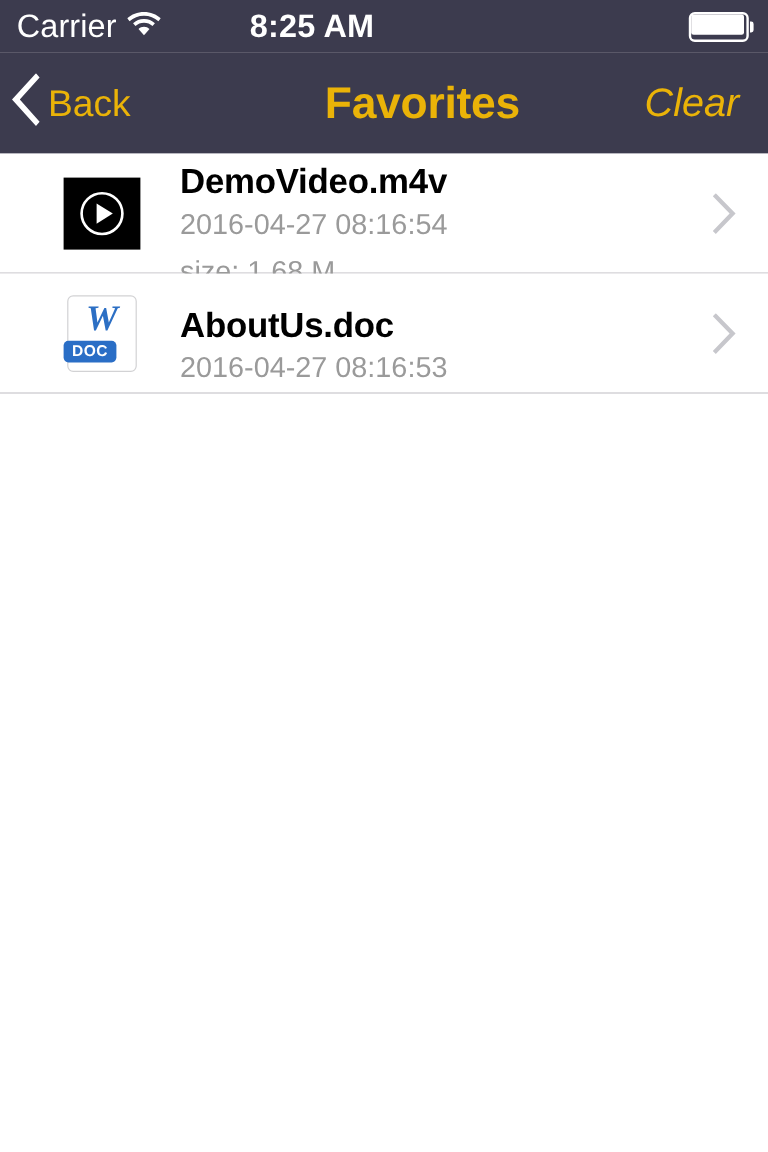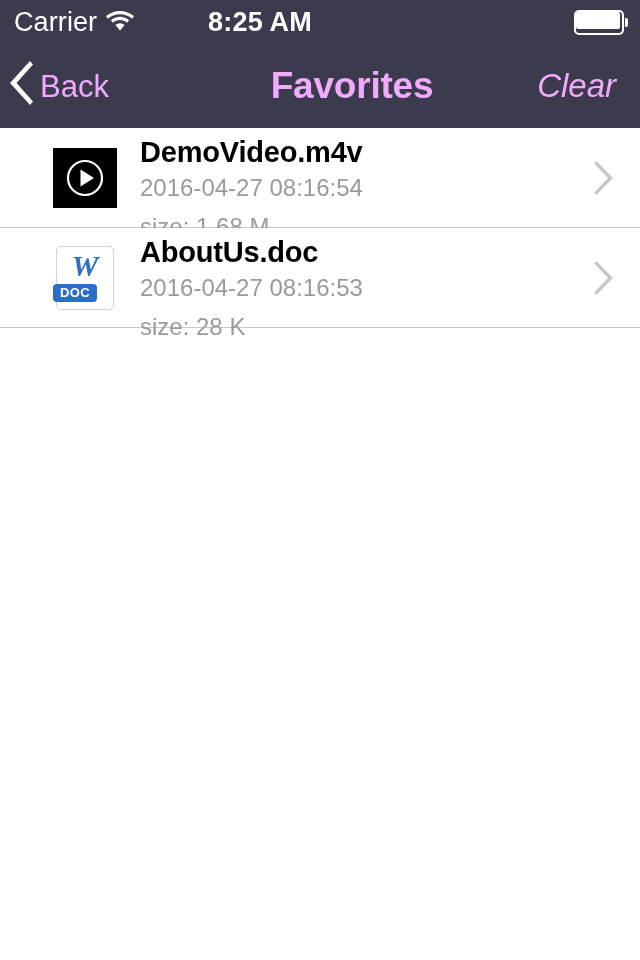--- a/index.html
+++ b/index.html
@@ -42,21 +42,21 @@
     background:#fff; border-radius:2px;
   }
   .battery-cap {
     position:absolute; right:0; top:8px; width:3px; height:9px;
     background:#fff; border-radius:0 2px 2px 0;
   }
 
   
   .navbar {
     position:absolute; top:44px; left:0; width:640px; height:84px;
-    background:#3c3b4e; color:#f0abfc;
+    background:#3c3b4e; color:#eab308;
   }
   .nav-back {
     position:absolute; left:10px; top:0; height:84px;
     display:flex; align-items:center; gap:2px; cursor:pointer;
   }
   .chev-back { display:block; margin-bottom:2px; }
   .nav-back-label { font-size:31px; line-height:1; letter-spacing:0px; }
   .nav-title {
     position:absolute; left:0; top:0; width:640px; height:84px;
     display:flex; align-items:center; justify-content:center;
@@ -73,21 +73,21 @@
   .row {
     position:relative; width:640px; height:100px;
     background:#fff; cursor:pointer;
     border-bottom:1px solid #c8c7cc;
   }
   .row-icon {
     position:absolute; left:53px; top:18px;
     width:64px; height:64px;
   }
   .row-text {
-    position:absolute; left:140px; top:0; right:70px; height:120px;
+    position:absolute; left:150px; top:0; right:70px; height:120px;
     display:flex; flex-direction:column; justify-content:center; gap:7px;
   }
   .row-title {
     font-size:29px; font-weight:bold; color:#000;
     letter-spacing:-0.2px; line-height:1.05;
   }
   .row-sub {
     font-size:24px; color:#9a9a9a; line-height:1.05;
     display:flex; gap:14px;flex-direction:column;
   }
@@ -193,21 +193,20 @@
       <div class="row-icon">
         <div class="icon-doc">
           <div class="doc-w">W</div>
           <div class="doc-badge">DOC</div>
         </div>
       </div>
       <div class="row-text">
         <div class="row-title">AboutUs.doc</div>
         <div class="row-sub">
           <span>2016-04-27 08:16:53</span>
-          <span>size: 28 K</span>
         </div>
       </div>
       <div class="disclosure">
         <svg width="20" height="34" viewBox="0 0 20 34">
           <path d="M2.5 0 L19 17 L2.5 34 L0 31.5 L14 17 L0 2.5 Z" fill="#c7c7cc"></path>
         </svg>
       </div>
     </div>
 
   </div>

